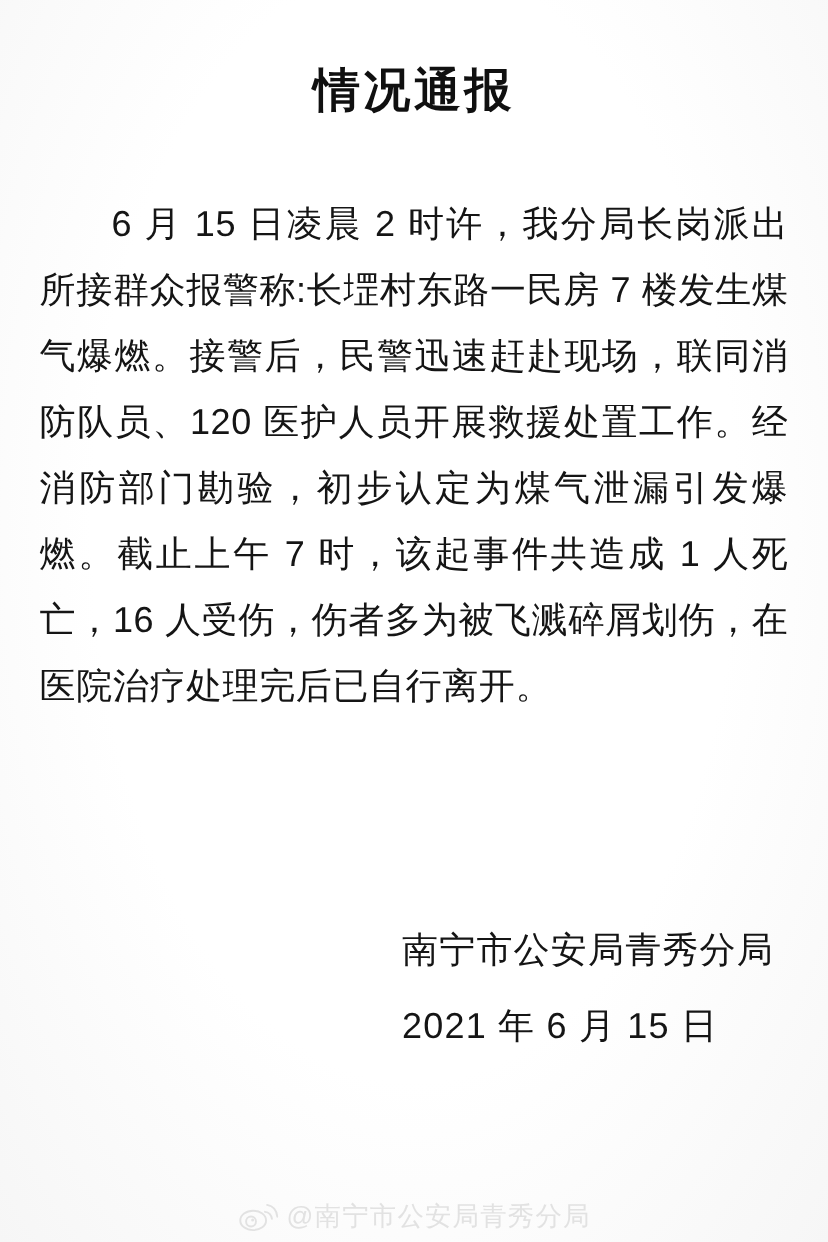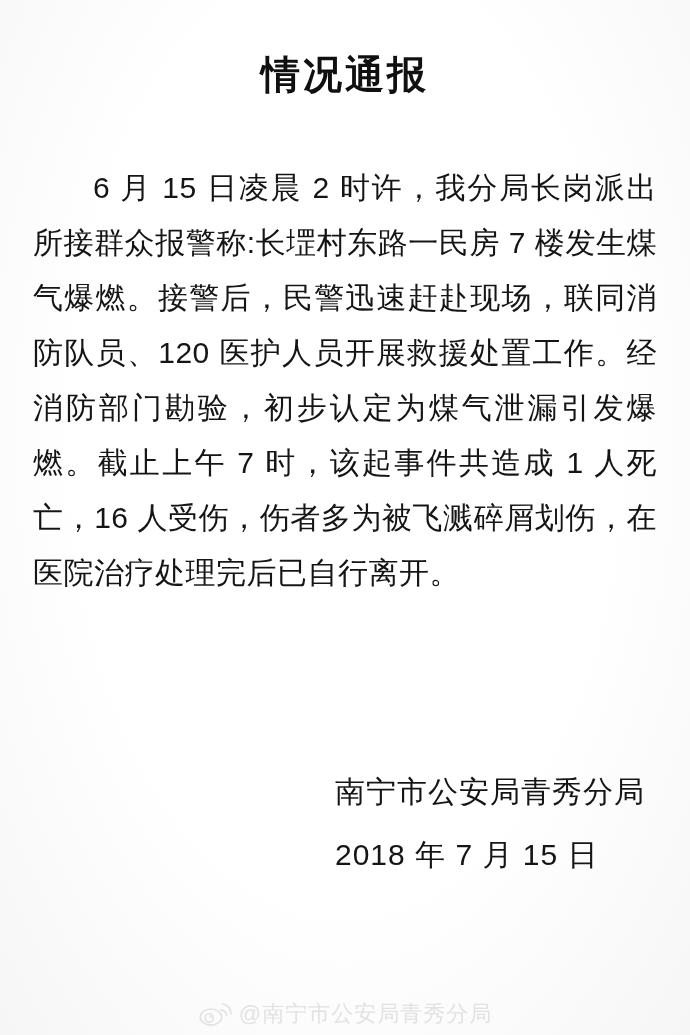--- a/index.html
+++ b/index.html
@@ -85,21 +85,21 @@
 <div class="page">
 
   <h1 class="doc-title">情况通报</h1>
 
   <div class="doc-body">
     <p>6 月 15 日凌晨 2 时许，我分局长岗派出所接群众报警称:长堽村东路一民房 7 楼发生煤气爆燃。接警后，民警迅速赶赴现场，联同消防队员、120 医护人员开展救援处置工作。经消防部门勘验，初步认定为煤气泄漏引发爆燃。截止上午 7 时，该起事件共造成 1 人死亡，16 人受伤，伤者多为被飞溅碎屑划伤，在医院治疗处理完后已自行离开。</p>
   </div>
 
   <div class="signature-block">
     <div class="signature-line">南宁市公安局青秀分局</div>
-    <div class="date-line">2018 年 7 月 15 日</div>
+    <div class="date-line">2021 年 6 月 15 日</div>
   </div>
 
   <div class="watermark">
     <span>
       <svg width="34" height="28" viewBox="0 0 38 31" fill="none" stroke="#e2e2e2" stroke-width="1.8" stroke-linecap="round">
         <ellipse cx="14.5" cy="20" rx="12" ry="9"></ellipse>
         <circle cx="12.5" cy="21" r="4.6"></circle>
         <circle cx="14" cy="19.5" r="1.4" fill="#e2e2e2" stroke="none"></circle>
         <path d="M25.5 12 q5.5 0.5 6.5 6.5"></path>
         <path d="M27.5 5.5 q8.5 1.5 9.5 11"></path>

